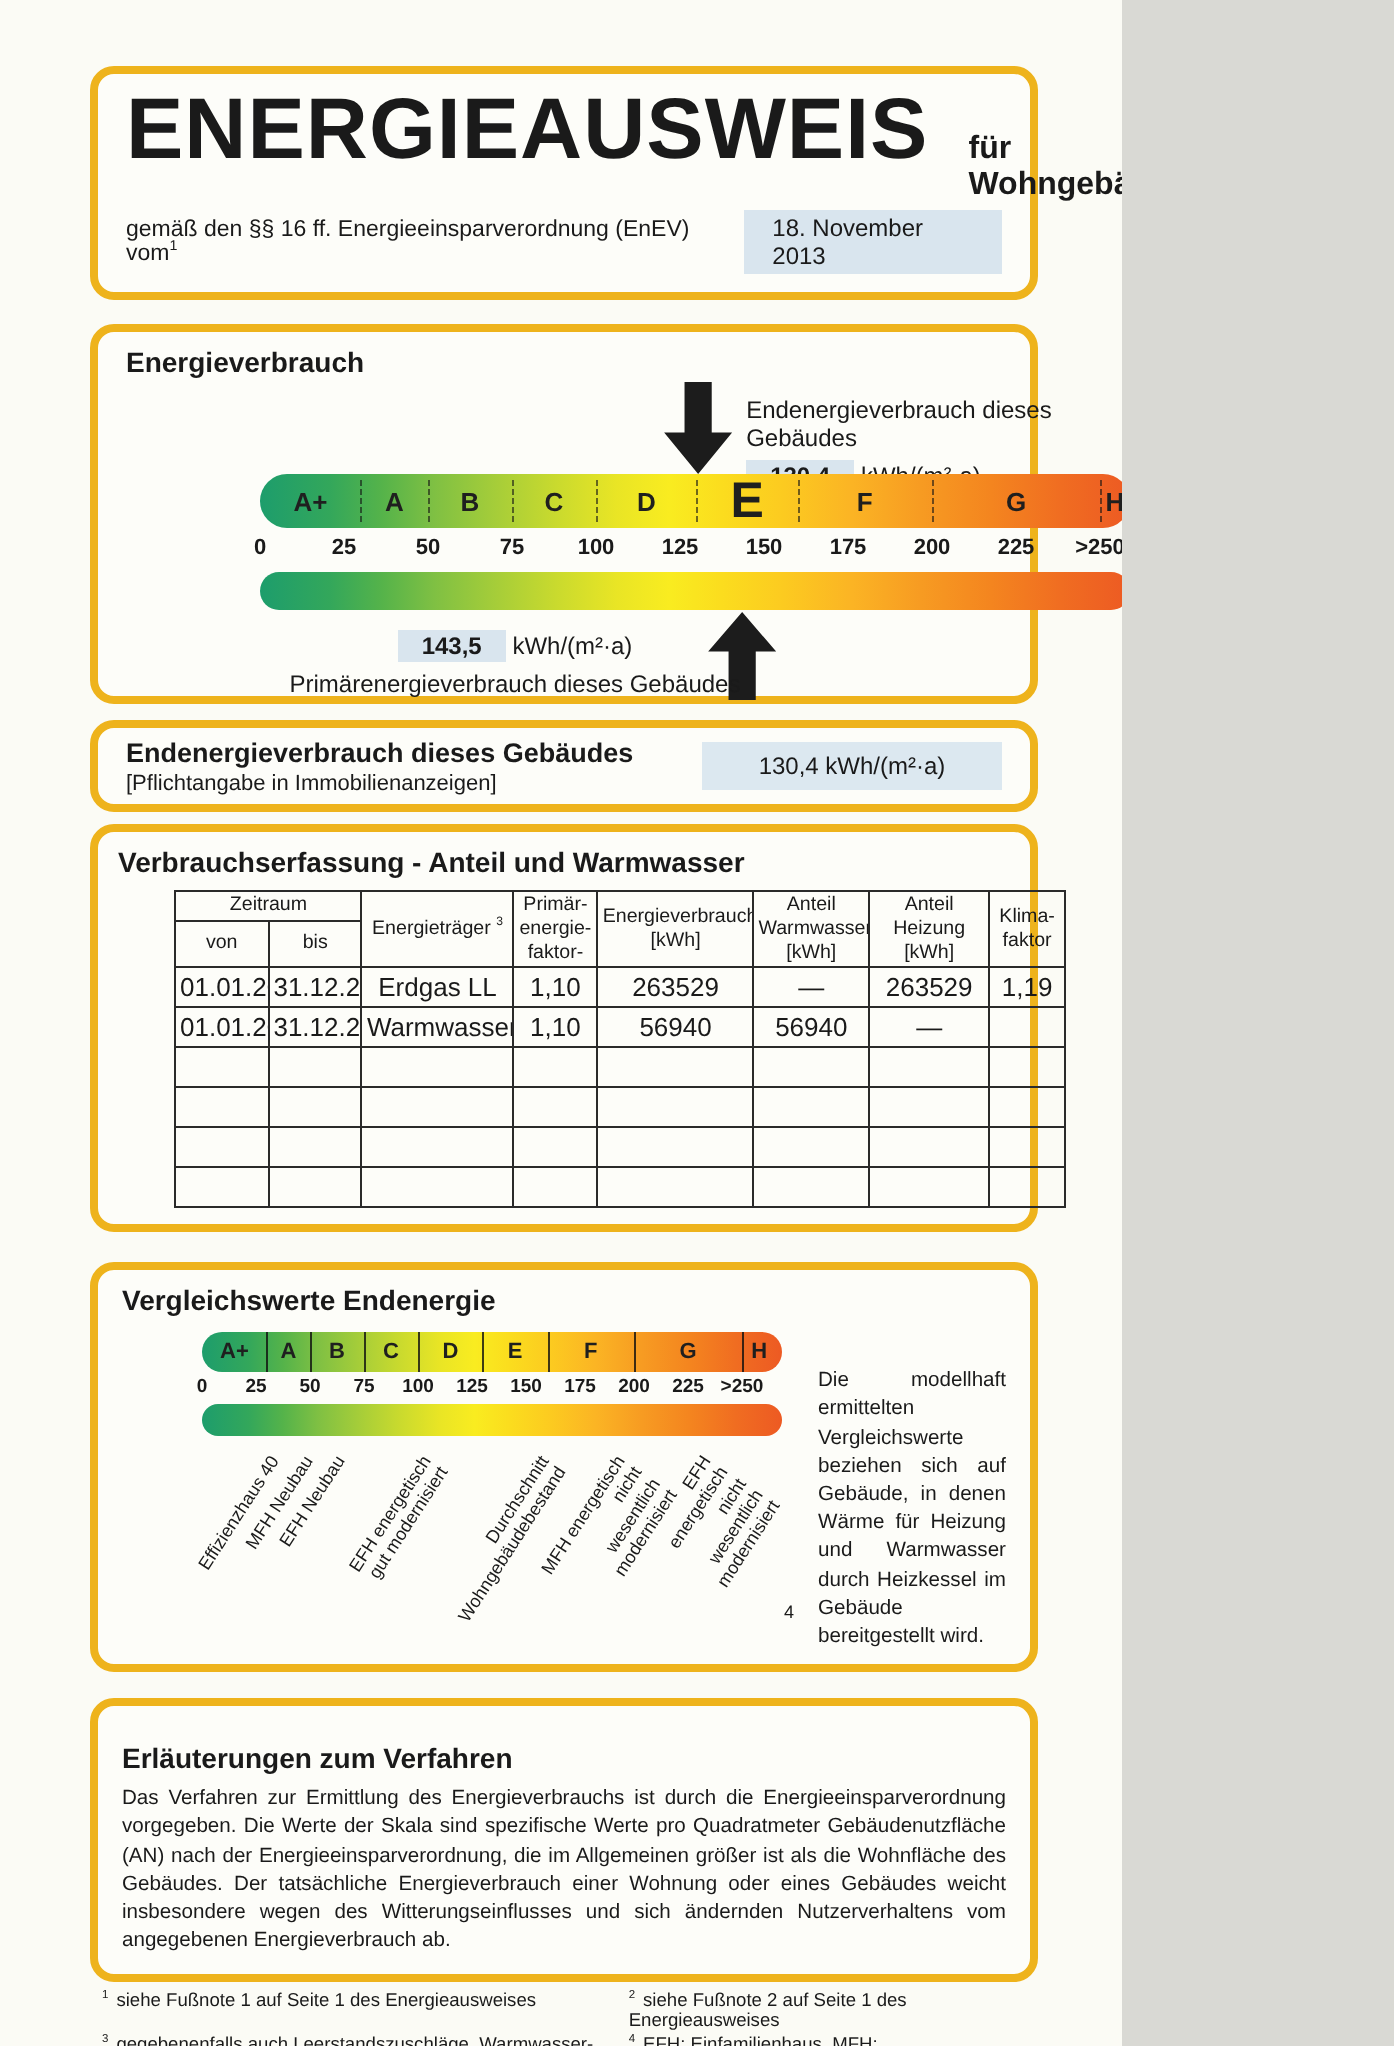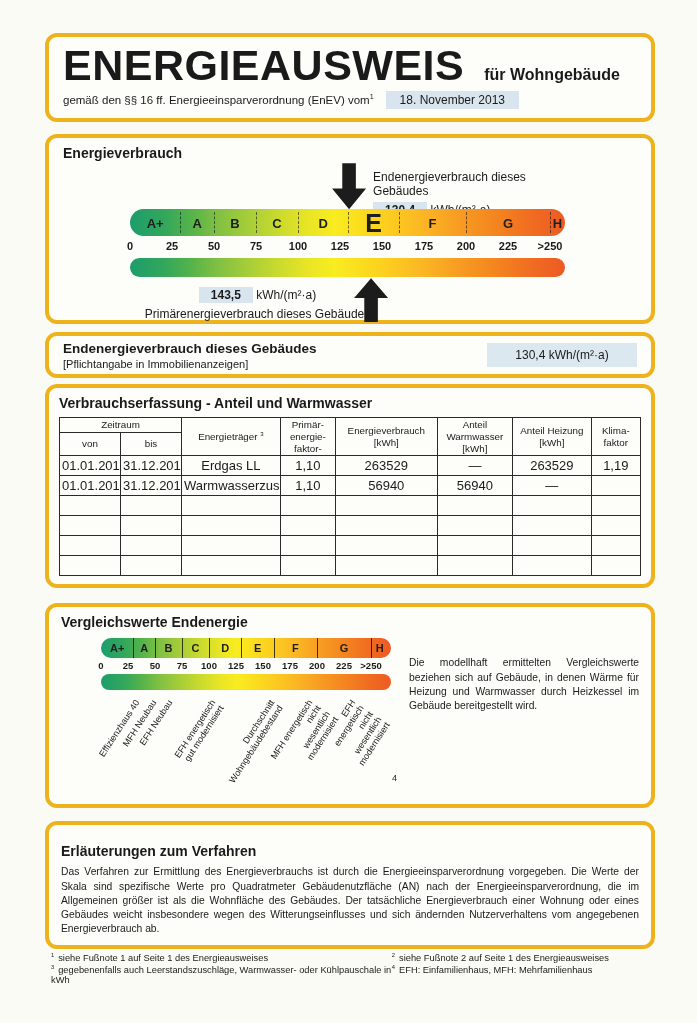--- a/index.html
+++ b/index.html
@@ -7,21 +7,21 @@
     --hl:#d9e5ee;
     --ink:#1a1a1a;
     --scale-grad:linear-gradient(to right,
       #1d9d6c 0%, #33a75b 8%, #55b34a 14%, #7fc043 20%,
       #a5cd39 27%, #c9da2e 34%, #e9e525 41%, #f9ec20 47%,
       #fbdd1e 53%, #fccb20 60%, #fbb424 68%, #f79b22 76%,
       #f4851f 84%, #f06d21 92%, #ed5a23 100%);
   }
   *{box-sizing:border-box;}
   body{margin:0;background:#d9d9d4;font-family:"Liberation Sans",sans-serif;color:var(--ink);}
-  .page{width:697px;height:1023px;background:#fbfbf5;position:relative;padding:33px 42px 0 45px;overflow:hidden;}
+  .page{width:561px;height:1023px;background:#fbfbf5;position:relative;padding:33px 42px 0 45px;overflow:hidden;}
   .gold-box{border:4px solid var(--gold);border-radius:12px;background:#fdfdf9;}
 
   
   .header-box{padding:6px 14px 9px;margin-bottom:12px;}
   .title-row{display:flex;align-items:baseline;gap:20px;}
   .doc-title{font-size:43px;font-weight:bold;margin:0;line-height:1.05;letter-spacing:.5px;}
   .doc-subtitle{font-size:16px;font-weight:bold;}
   .law-row{font-size:11.5px;margin-top:3px;display:flex;align-items:center;gap:12px;}
   sup{font-size:.62em;vertical-align:super;line-height:0;}
   .chip{background:var(--hl);padding:2px 14px;font-size:12px;}
@@ -58,21 +58,21 @@
   .primary-group .mk-label{margin-top:5px;white-space:nowrap;}
 
   
   .end-box{display:flex;justify-content:space-between;align-items:center;padding:6px 14px;margin-bottom:6px;height:46px;}
   .end-box-title{font-size:13.5px;font-weight:bold;}
   .end-box-note{font-size:11px;margin-top:2px;}
   .value-chip{background:#dce8f0;padding:5px 12px;font-size:12px;min-width:150px;text-align:center;}
 
   
   .table-box{padding:7px 10px 8px;margin-bottom:15px;}
-  table{width:100%;border-collapse:collapse;margin-top:6px;table-layout:fixed;}
+  table{width:100%;border-collapse:collapse;margin-top:6px;table-layout:fixed;margin-left:28px;}
   th,td{border:1px solid #2a2a2a;text-align:center;padding:1px 2px;font-size:10px;overflow:hidden;}
   th{font-weight:normal;font-size:9.8px;white-space:pre-line;line-height:1.2;}
   thead tr:first-child th:first-child{height:15px;}
   tbody td{height:20px;font-size:13px;}
 
   
   .vg-box{padding:7px 12px 6px;margin-bottom:13px;height:205px;}
   .vg-content{display:flex;gap:12px;}
   .vg-left{position:relative;width:336px;height:174px;flex:none;}
   .vband{position:absolute;top:8px;left:40px;width:290px;height:20px;border-radius:10px;background-image:var(--scale-grad);}

